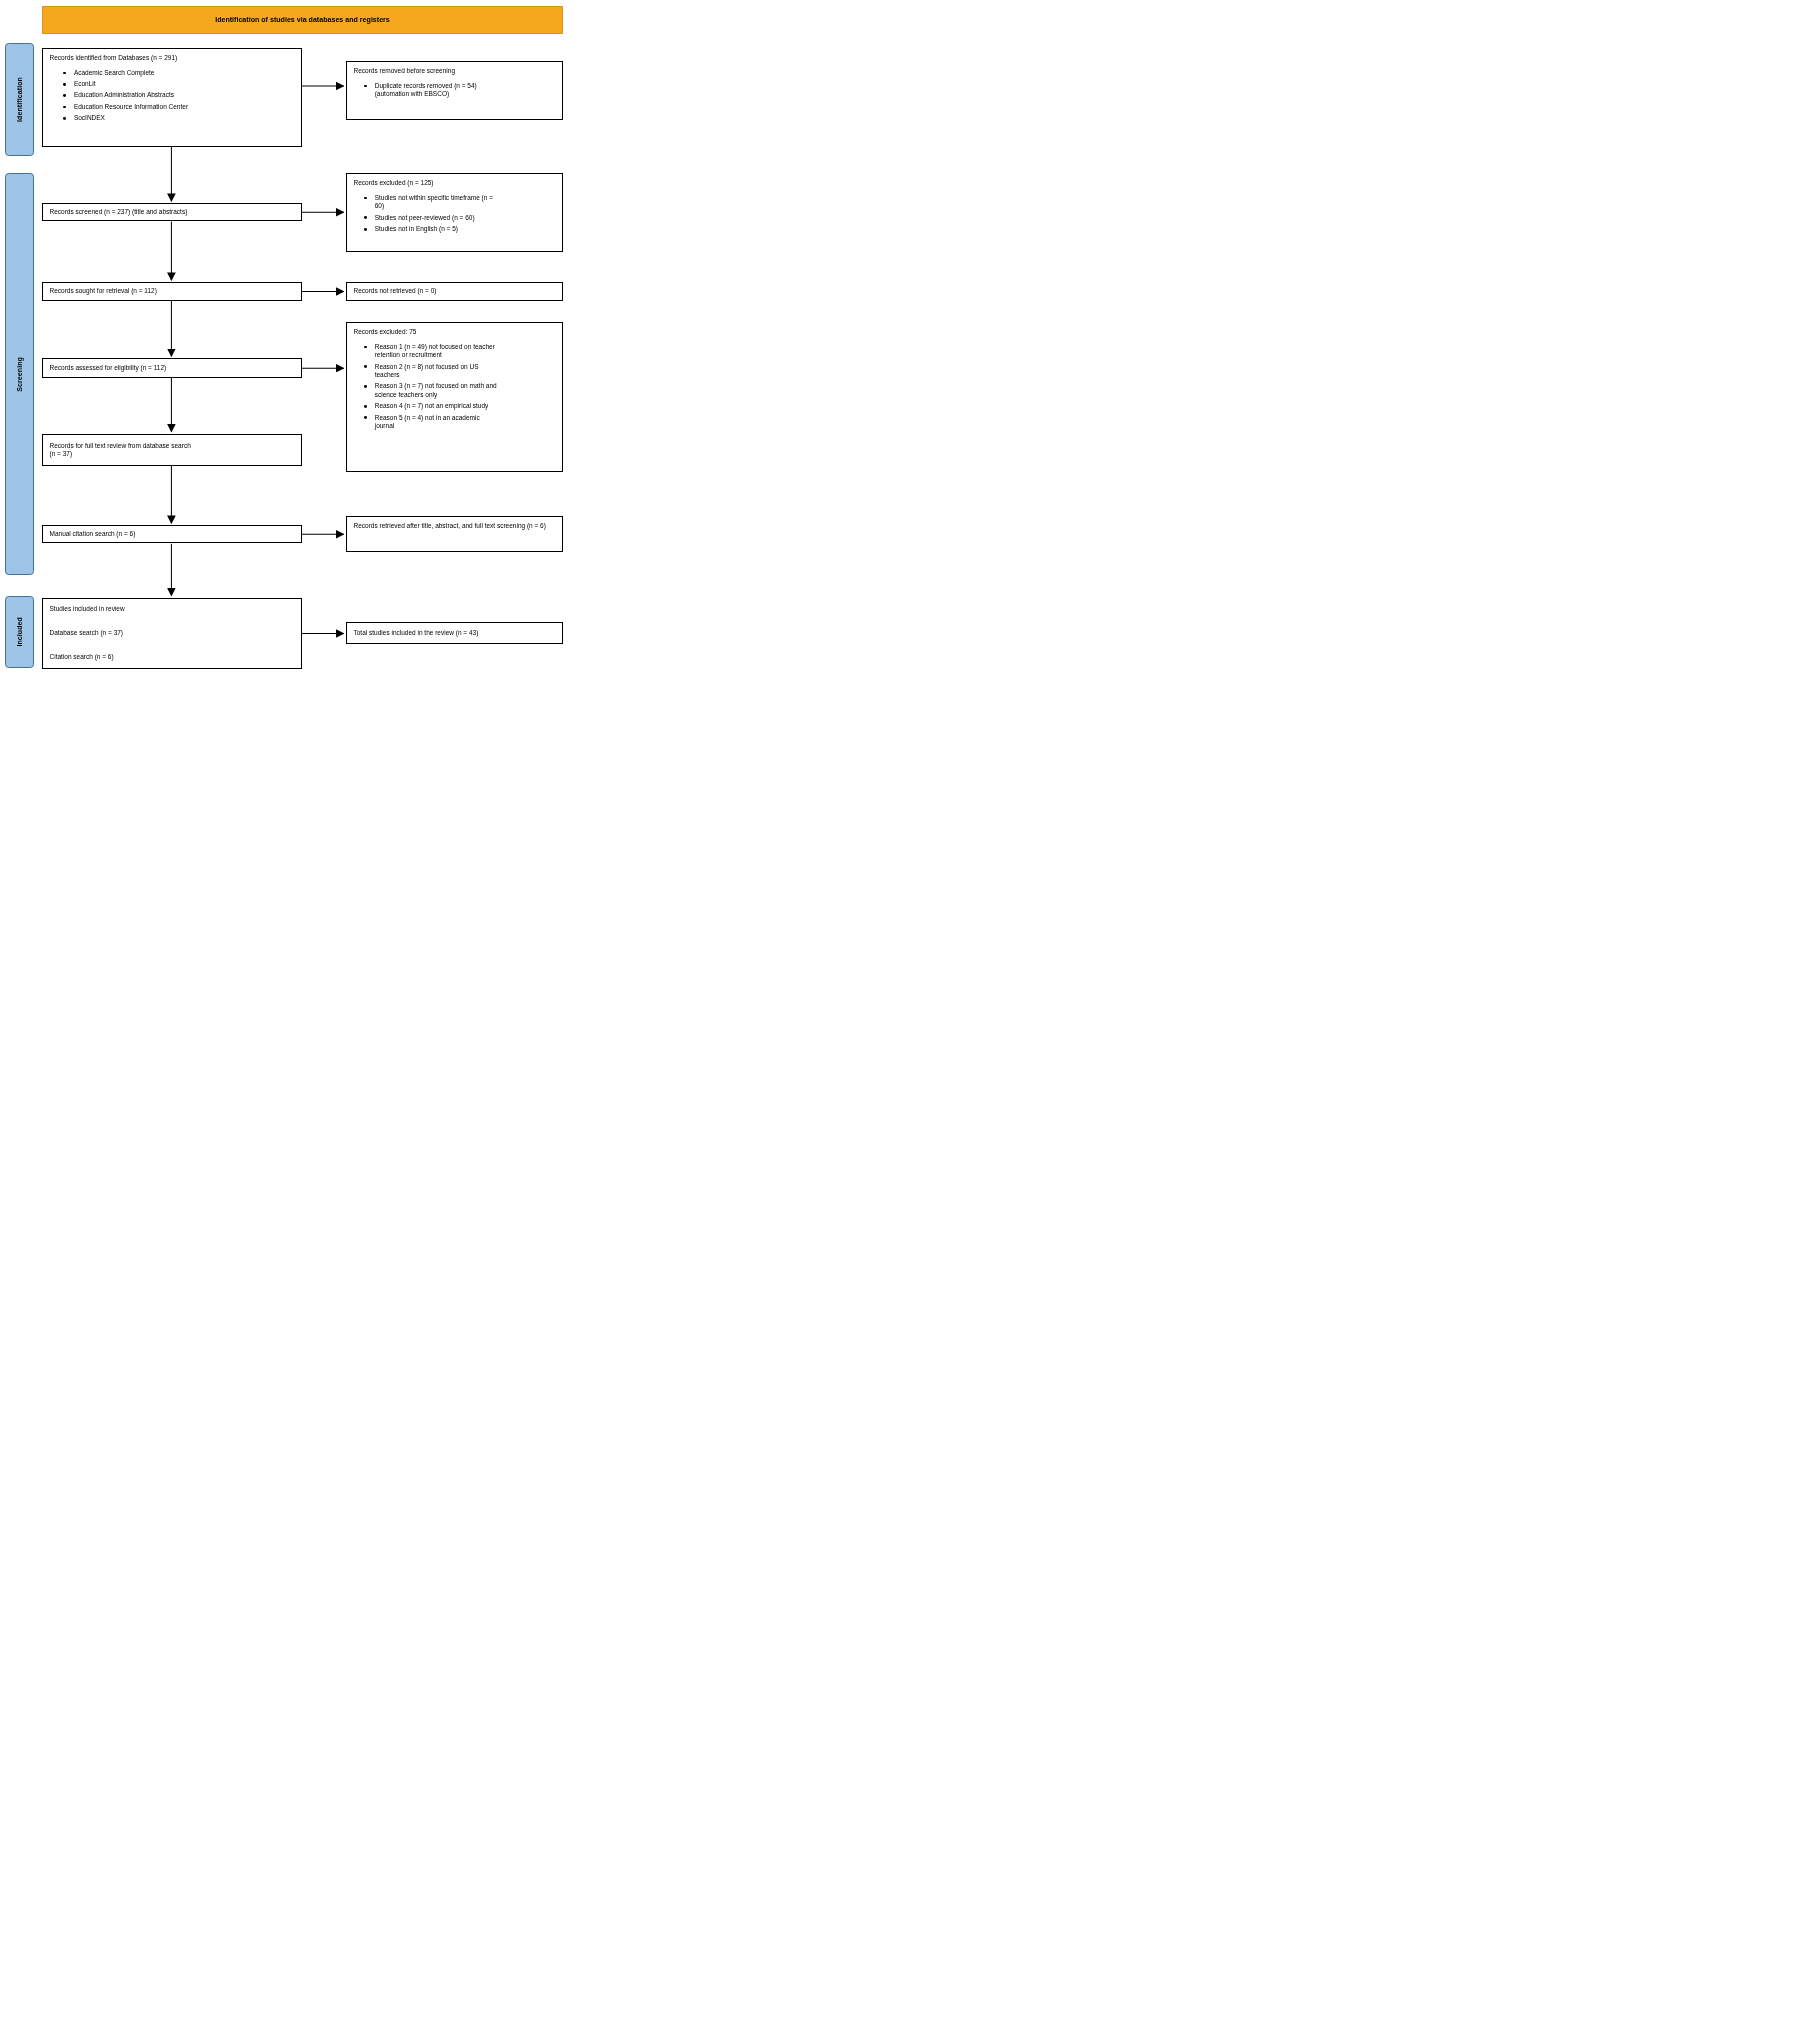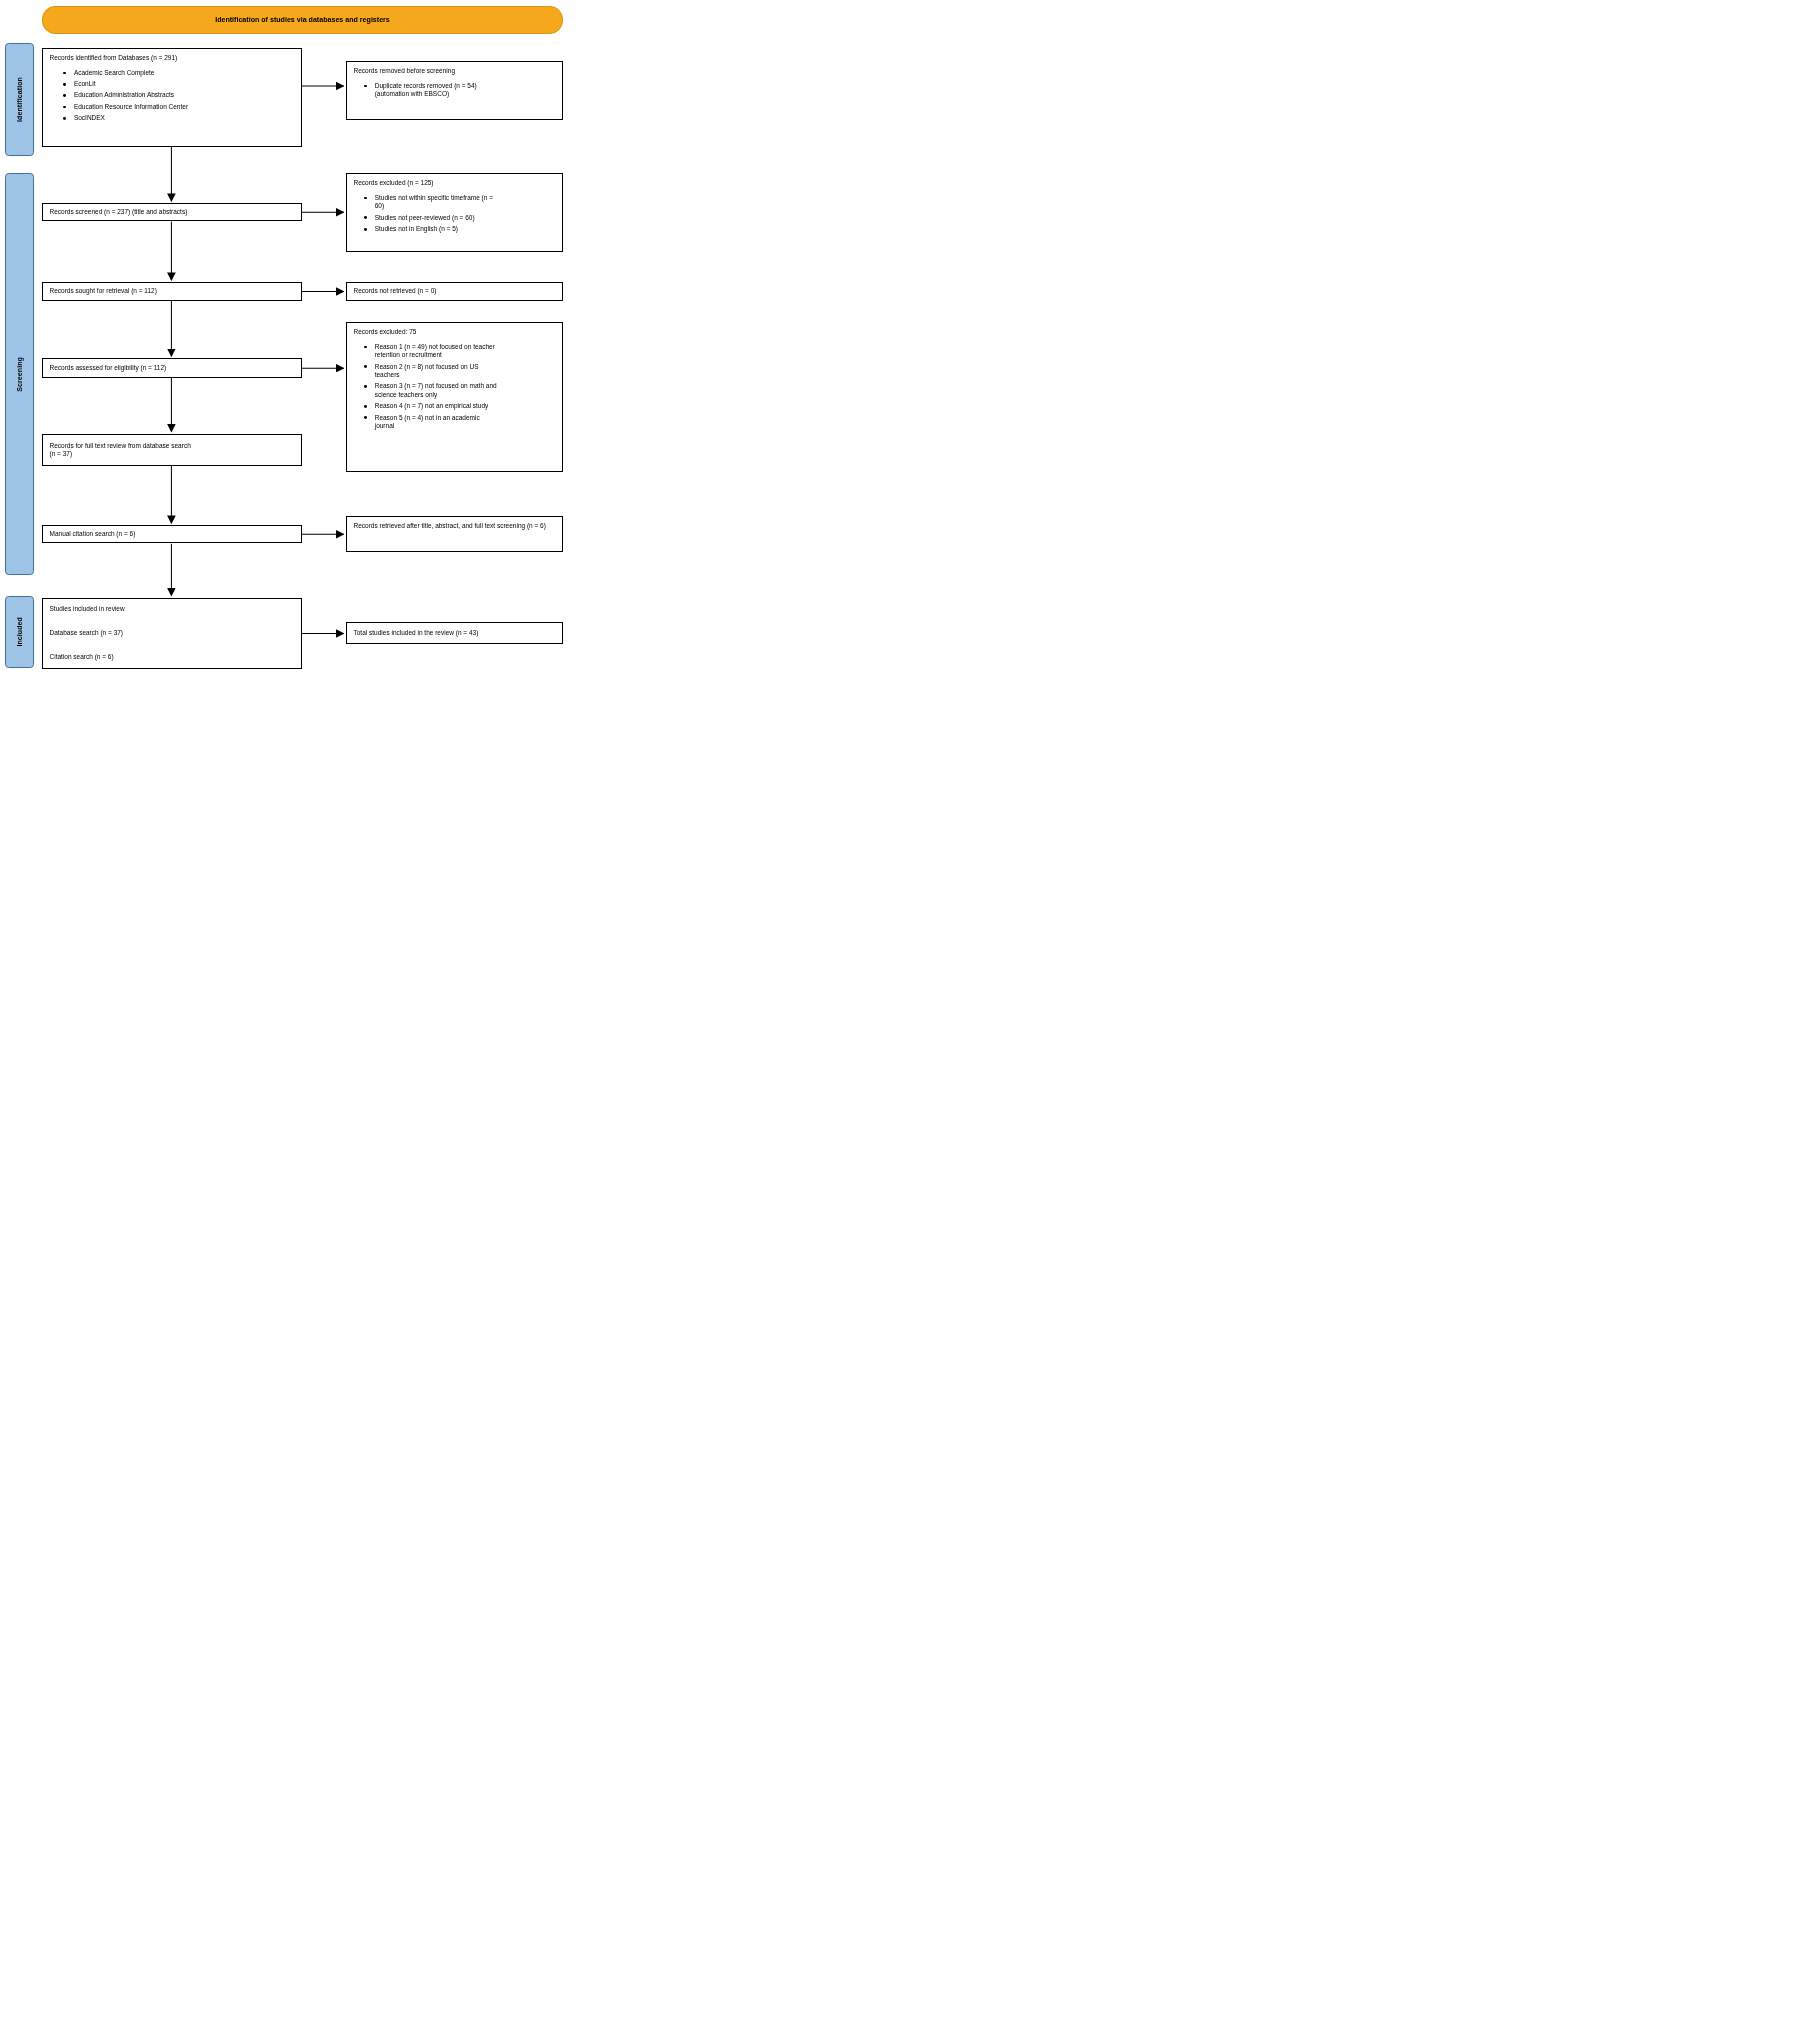--- a/index.html
+++ b/index.html
@@ -19,21 +19,21 @@
     left: 0; top: 0;
     width: 570px; height: 674px;
     pointer-events: none;
   }
   .header-banner {
     position: absolute;
     left: 42px; top: 5.7px;
     width: 521px; height: 28px;
     background: var(--header-bg, #F6A81C);
     border: 0.6px solid #D99414;
-    border-radius: 13px;
+    border-radius: 0;
     display: flex; align-items: center; justify-content: center;
     font-weight: bold;
     font-size: 7.1px;
   }
   .side-label {
     position: absolute;
     left: 5.3px;
     width: 28.5px;
     background: var(--sidebar-bg, #9DC3E6);
     border: 0.6px solid #41719C;

